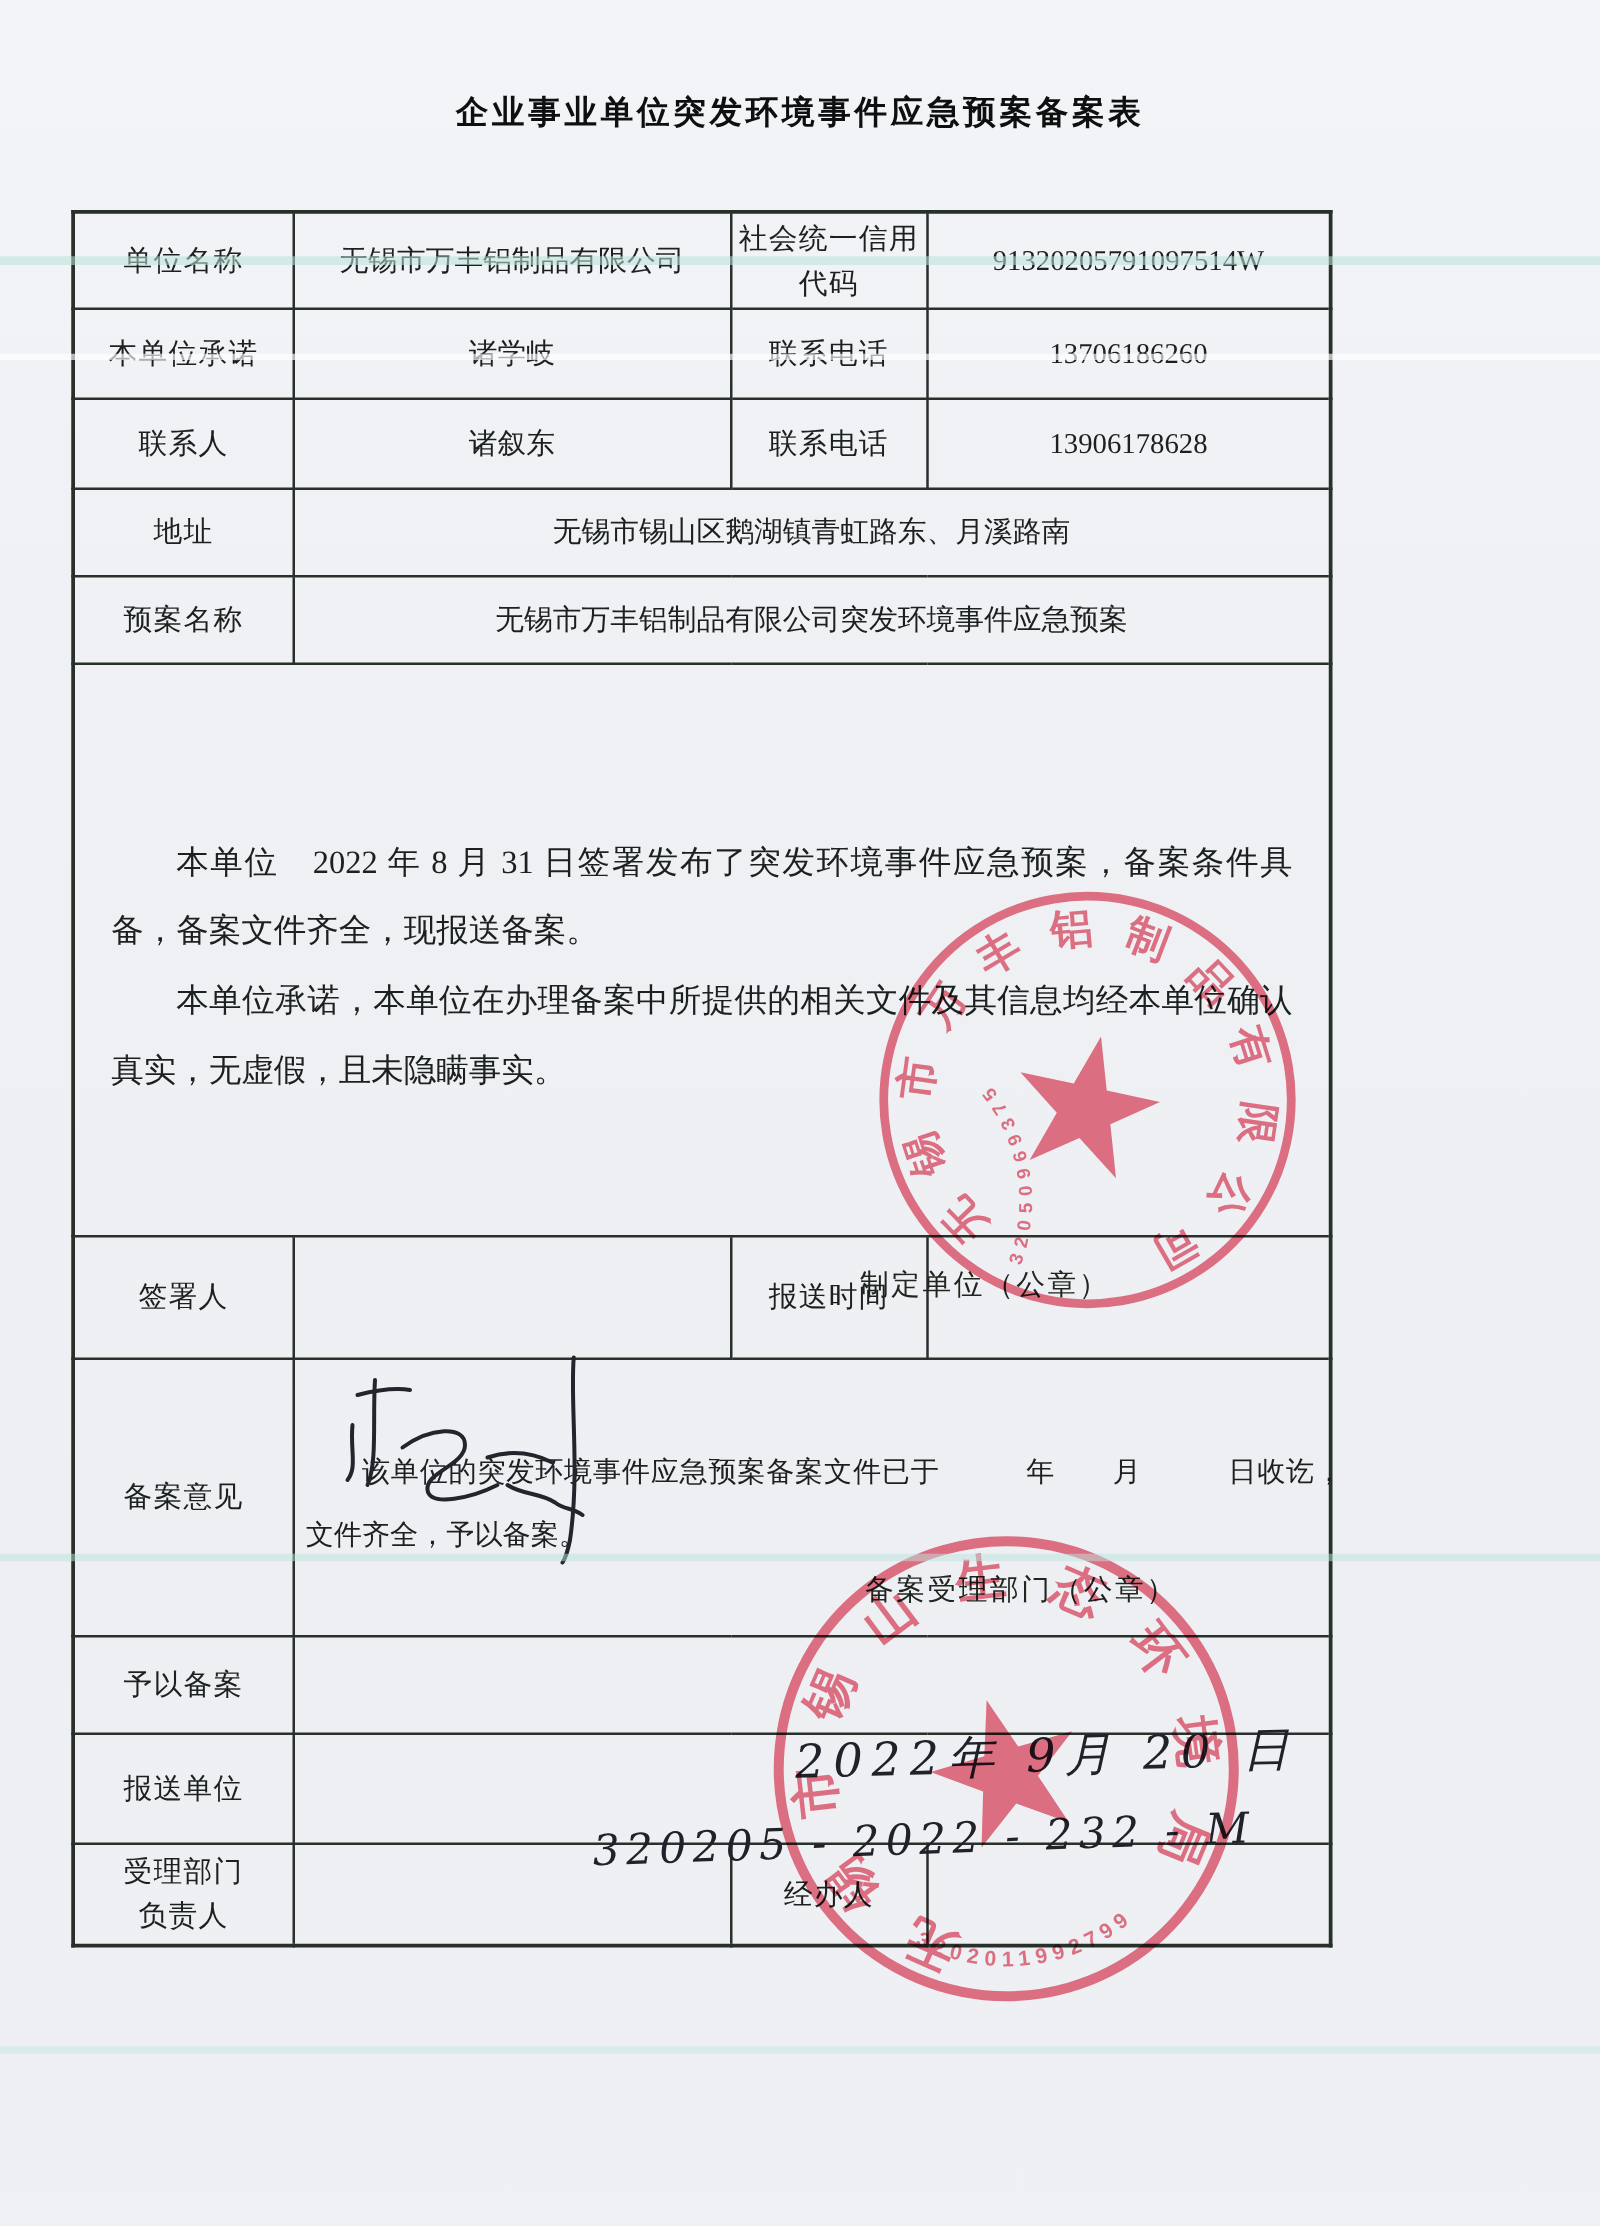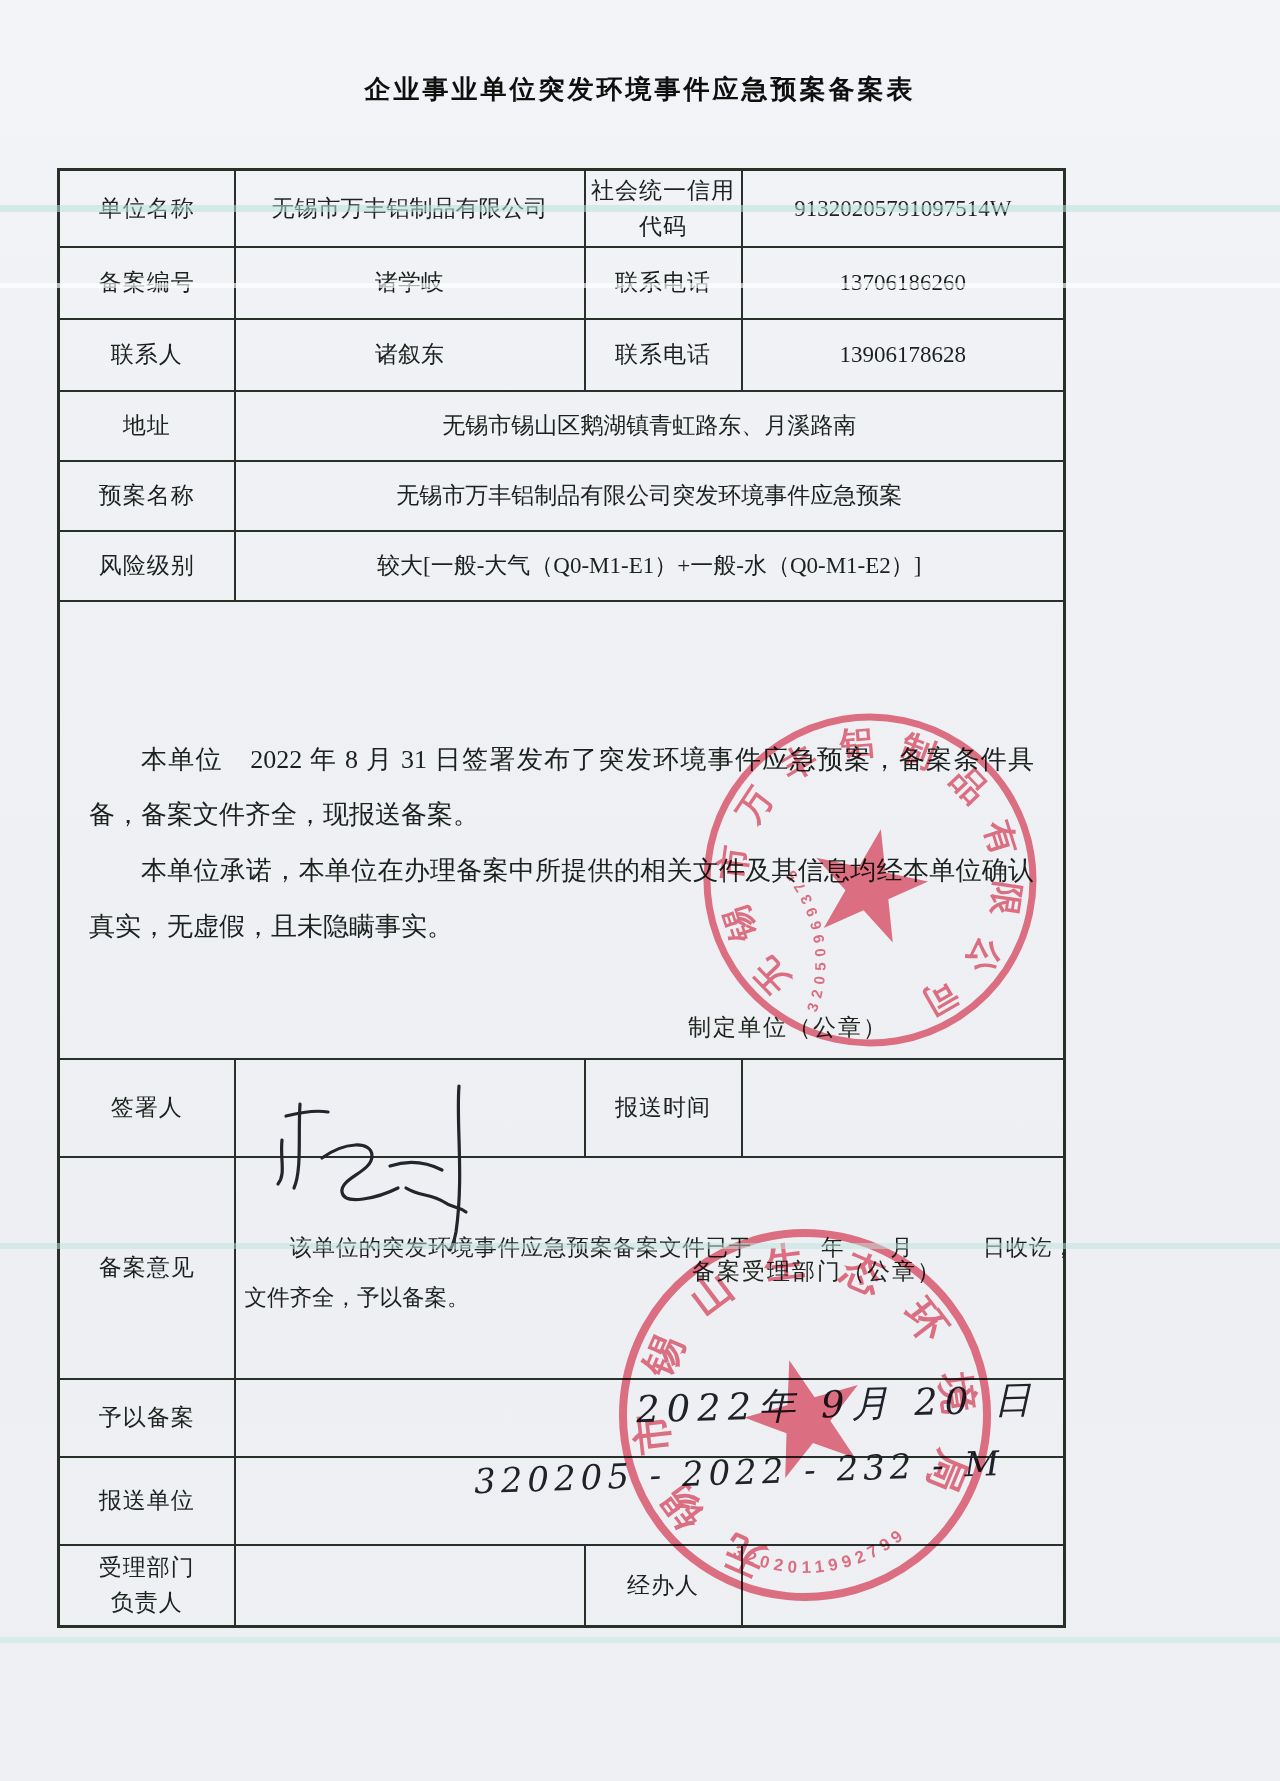--- a/index.html
+++ b/index.html
@@ -65,42 +65,38 @@
       </colgroup>
 
     <tbody>
         <tr style="height:70px">
       <td class="lbl">单位名称</td>
       <td>无锡市万丰铝制品有限公司</td>
       <td class="lbl">社会统一信用代码</td>
       <td>91320205791097514W</td>
     </tr>
     <tr style="height:72px">
-      <td class="lbl">备案编号</td>
+      <td class="lbl">本单位承诺</td>
       <td>诸学岐</td>
       <td class="lbl">联系电话</td>
       <td>13706186260</td>
     </tr>
     <tr style="height:72px">
       <td class="lbl">联系人</td>
       <td>诸叙东</td>
       <td class="lbl">联系电话</td>
       <td>13906178628</td>
     </tr>
     <tr style="height:70px">
       <td class="lbl">地址</td>
       <td colspan="3">无锡市锡山区鹅湖镇青虹路东、月溪路南</td>
     </tr>
     <tr style="height:70px">
       <td class="lbl">预案名称</td>
       <td colspan="3">无锡市万丰铝制品有限公司突发环境事件应急预案</td>
-    </tr>
-    <tr style="height:70px">
-      <td class="lbl">风险级别</td>
-      <td colspan="3">较大[一般-大气（Q0-M1-E1）+一般-水（Q0-M1-E2）]</td>
     </tr>
 
     <tr style="height:458px">
       <td colspan="4" class="decl-cell">
         <div class="decl-para first">本单位　2022 年 8 月 31 日签署发布了突发环境事件应急预案，备案条件具备，备案文件齐全，现报送备案。</div>
         <div class="decl-para">本单位承诺，本单位在办理备案中所提供的相关文件及其信息均经本单位确认真实，无虚假，且未隐瞒事实。</div>
       </td>
     </tr>
 
     <tr style="height:98px">

